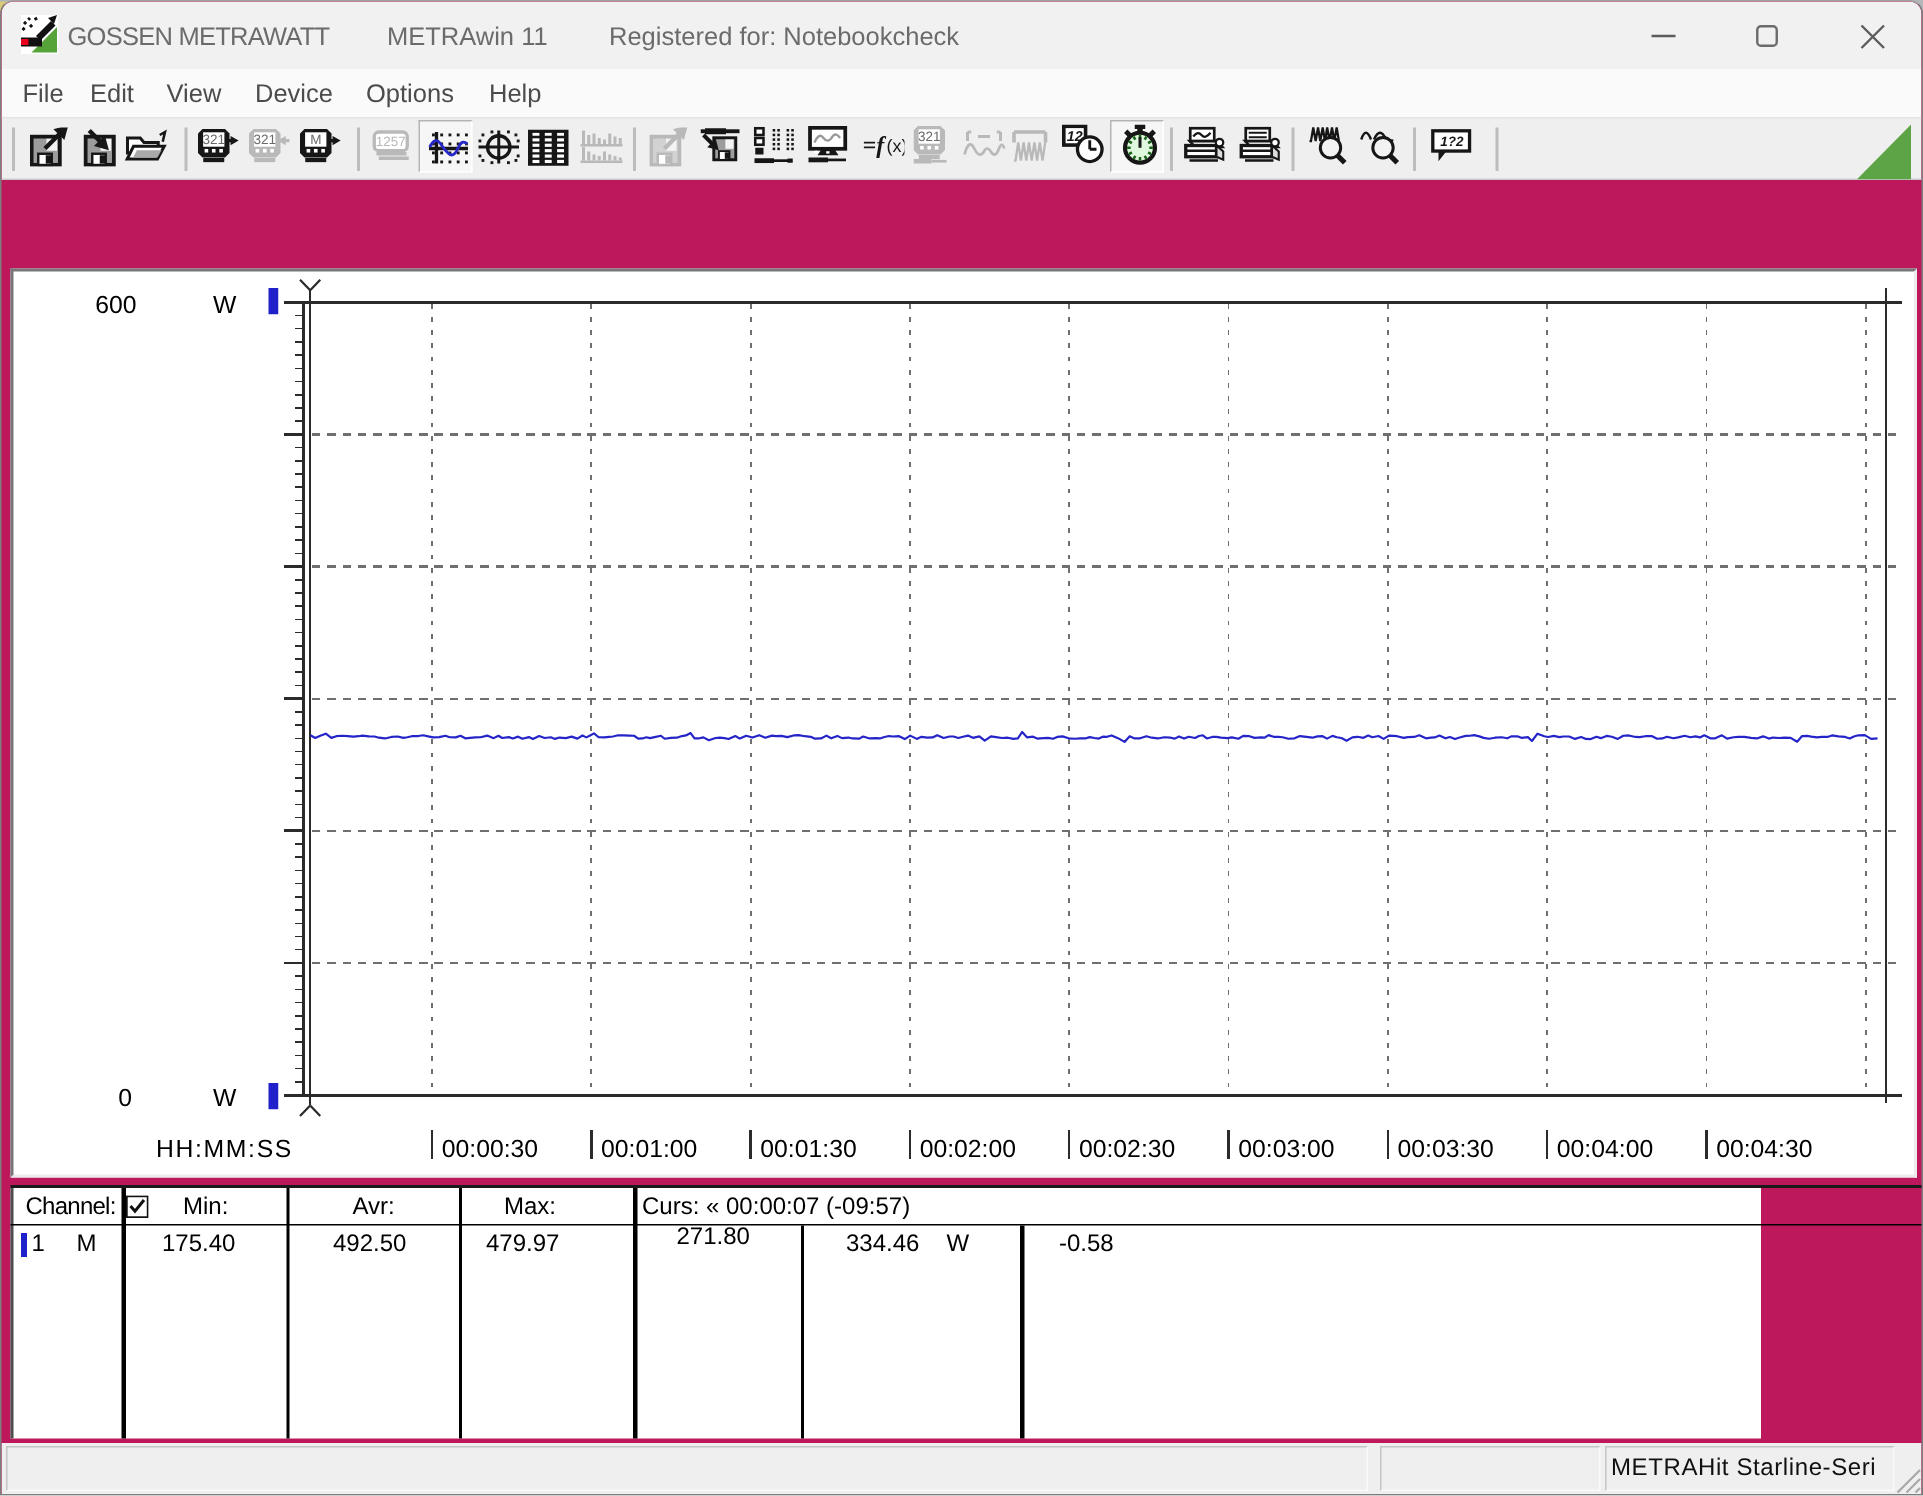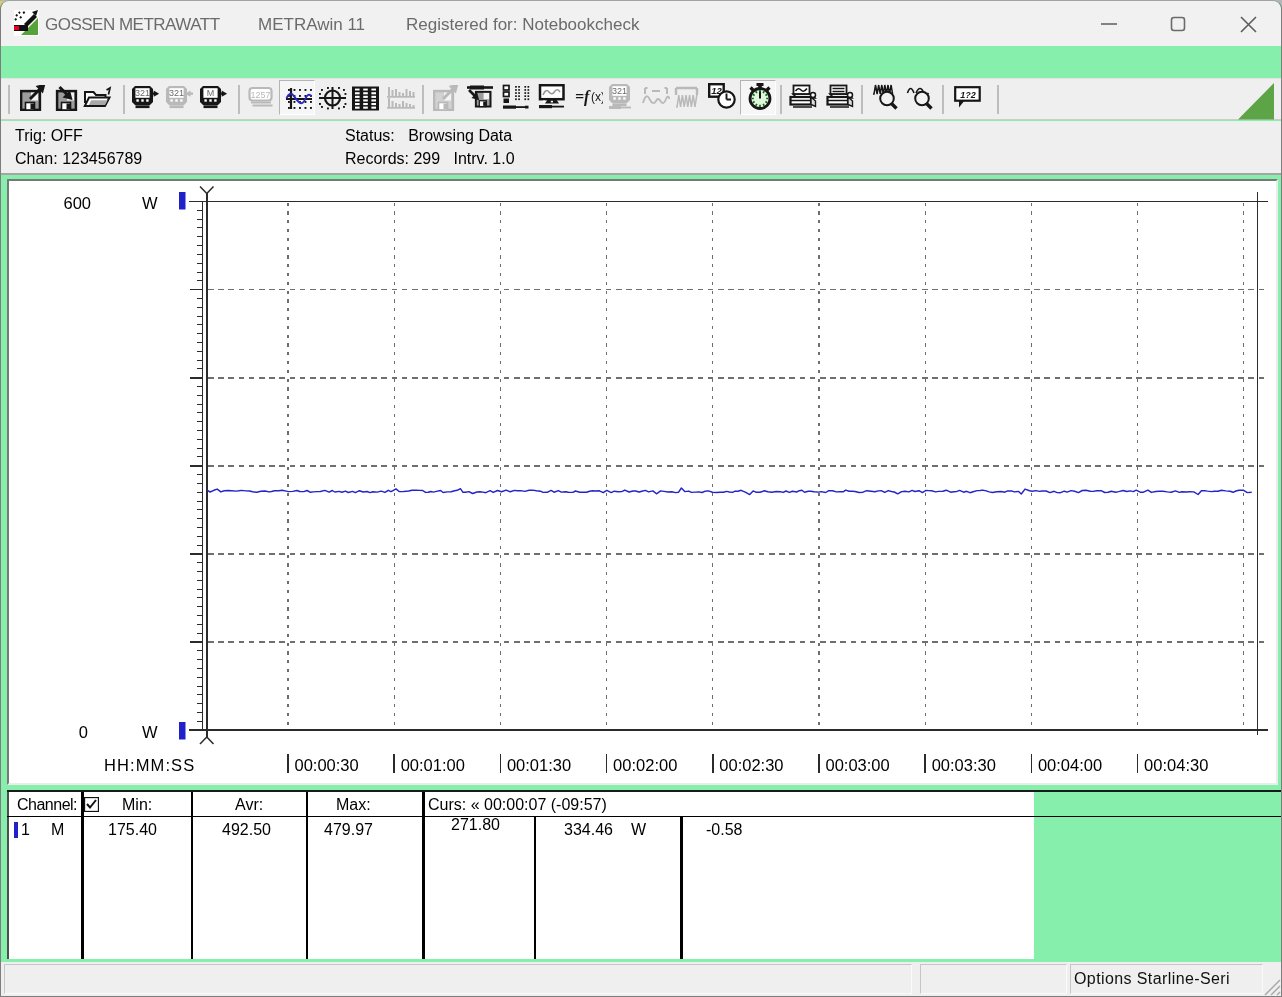--- a/index.html
+++ b/index.html
@@ -1,32 +1,32 @@
 <!DOCTYPE html>
 <html><head>
 <meta charset="utf-8">
 <style>
 *{margin:0;padding:0;box-sizing:border-box}
 html,body{width:1282px;height:997px;overflow:hidden}
 body{background:#b2b6b8;position:relative;font-family:"Liberation Sans",sans-serif;-webkit-font-smoothing:antialiased}
-#win{position:absolute;left:0;top:0;width:1282px;height:997px;border:1px solid #7d7d7d;border-top-color:#a2a2a2;border-radius:9px 9px 0 0;background:#86efac;overflow:hidden}
+#win{position:absolute;left:0;top:0;width:1282px;height:997px;border:1px solid #7d7d7d;border-top-color:#a2a2a2;border-radius:9px 9px 0 0;background:#be185d;overflow:hidden}
 .abs{position:absolute}
 #titlebar{position:absolute;left:0;top:0;width:100%;height:45px;background:#f2f1f1;border-radius:8px 8px 0 0}
 #titlebar .t{position:absolute;top:14px;font-size:17px;color:#6b6b6b;white-space:pre}
 #menubar{position:absolute;left:0;top:45px;width:100%;height:32px;background:#fafafa}
 #menubar span{position:absolute;top:7px;font-size:17px;color:#4c4c4c}
 #toolbar{position:absolute;left:0;top:77px;width:100%;height:42px;background:#f0efef;border-top:1px solid #e3e3e3;border-bottom:1px solid #cccccc}
 .sep{position:absolute;top:6px;width:2px;height:29px;background:#bdbdbd}
 .ico{position:absolute;top:7px}
 .pressed{position:absolute;top:1px;height:35px;width:36px;background:#f7f6f6;border:1px solid #b4b4b4;border-right-color:#fff;border-bottom-color:#fff}
 #strip{position:absolute;left:0;top:120px;width:100%;height:54px;background:#f0efef;border-bottom:2px solid #a5a5a5}
 #strip div{position:absolute;font-size:16px;color:#000;white-space:pre}
 #chartpanel{position:absolute;left:6px;top:178px;width:1271px;height:606px;background:#fff;border:2px solid #787878;border-right-color:#ececec;border-bottom-color:#ececec}
 #tabletop{position:absolute;left:6px;top:789px;width:1275px;height:2px;background:#1a1a1a}
-#tablearea{position:absolute;left:6px;top:791px;width:1027px;height:167px;background:#fff;font-size:16px;color:#000}
+#tablearea{position:absolute;left:6px;top:791px;width:1167px;height:167px;background:#fff;font-size:16px;color:#000}
 #tablearea .v{position:absolute;top:0;height:167px;background:#000}
 #tablearea .txt{position:absolute;white-space:pre}
 #statusbar{position:absolute;left:0;top:961px;width:100%;height:35px;background:#f0efef}
 #chartsvg line{shape-rendering:crispEdges}
 .sbox{position:absolute;top:2px;height:30px;border:1px solid #c6c6c6;border-bottom-color:#fafafa;border-right-color:#fafafa}
 </style>
 </head>
 <body>
 <div id="behind">
     <div class="abs" style="left:0;top:1px;width:6px;height:11px;background:#d8ca76"></div>
@@ -48,20 +48,28 @@
     </svg>
     <div class="t" style="left:44px;letter-spacing:-0.5px">GOSSEN METRAWATT</div>
     <div class="t" style="left:257px">METRAwin 11</div>
     <div class="t" style="left:405px">Registered for: Notebookcheck</div>
     <svg class="abs" style="left:1096px;top:12px" width="164" height="22" viewBox="0 0 164 22">
       <line x1="4" y1="11" x2="20" y2="11" stroke="#5c5c5c" stroke-width="1.6"></line>
       <rect x="74.5" y="4.5" width="13" height="13" rx="2.5" fill="none" stroke="#6b6b6b" stroke-width="1.6"></rect>
       <path d="M144 4 L159 19 M159 4 L144 19" stroke="#5c5c5c" stroke-width="1.6"></path>
     </svg>
   </div>
+  <div id="menubar">
+    <span style="left:14px">File</span>
+    <span style="left:59px">Edit</span>
+    <span style="left:110px">View</span>
+    <span style="left:169px">Device</span>
+    <span style="left:243px">Options</span>
+    <span style="left:325px">Help</span>
+  </div>
   <div id="toolbar">
     <div class="sep" style="left:6.5px"></div>
     <div class="sep" style="left:121.7px"></div>
     <div class="sep" style="left:236.8px"></div>
     <div class="sep" style="left:420.6px"></div>
     <div class="sep" style="left:778.5px"></div>
     <div class="sep" style="left:860px"></div>
     <div class="sep" style="left:941px"></div>
     <div class="sep" style="left:996px"></div>
     <svg class="ico" style="left:19px;top:6px" width="27" height="26" viewBox="0 0 27 26">
@@ -358,26 +366,20 @@
         <line x1="20.5" y1="20.5" x2="25.5" y2="25.5" stroke="#161616" stroke-width="3.4"></line>
       </svg>
     <svg class="ico" style="left:953px;top:7px" width="28" height="24" viewBox="0 0 28 24">
         <rect x="1.2" y="1.2" width="24.5" height="13.5" fill="#fff" stroke="#161616" stroke-width="2.2"></rect>
         <polygon points="5,14.5 10.5,14.5 5,21.5" fill="#161616"></polygon>
         <text x="14" y="11.5" font-size="9" font-weight="bold" font-style="italic" text-anchor="middle" fill="#161616" font-family="Liberation Sans">1?2</text>
       </svg>
     <svg class="abs" style="left:1237px;top:3px" width="36" height="38" viewBox="0 0 36 38">
         <polygon points="0,37.5 36,1 36,37.5" fill="#5ca445"></polygon>
       </svg>
-  </div>
-  <div id="strip">
-    <div style="left:14px;top:6px">Trig: OFF</div>
-    <div style="left:14px;top:29px">Chan: 123456789</div>
-    <div style="left:344px;top:6px">Status:   Browsing Data</div>
-    <div style="left:344px;top:29px">Records: 299   Intrv. 1.0</div>
   </div>
   <div id="chartpanel"></div>
   <svg id="chartsvg" class="abs" style="left:8px;top:182px" width="1267" height="600" viewBox="0 0 1267 600">
     <line x1="199" y1="106.6" x2="1259" y2="106.6" stroke="#6f6f6f" stroke-width="1.6" stroke-dasharray="5.6 4.6"></line>
     <line x1="199" y1="194.7" x2="1259" y2="194.7" stroke="#6f6f6f" stroke-width="1.6" stroke-dasharray="5.6 4.6"></line>
     <line x1="199" y1="282.8" x2="1259" y2="282.8" stroke="#6f6f6f" stroke-width="1.6" stroke-dasharray="5.6 4.6"></line>
     <line x1="199" y1="370.8" x2="1259" y2="370.8" stroke="#6f6f6f" stroke-width="1.6" stroke-dasharray="5.6 4.6"></line>
     <line x1="199" y1="458.9" x2="1259" y2="458.9" stroke="#6f6f6f" stroke-width="1.6" stroke-dasharray="5.6 4.6"></line>
     <line x1="279.0" y1="19.5" x2="279.0" y2="547.0" stroke="#6f6f6f" stroke-width="1.2" stroke-dasharray="3.2 5.6"></line>
     <line x1="385.2" y1="19.5" x2="385.2" y2="547.0" stroke="#6f6f6f" stroke-width="1.2" stroke-dasharray="3.2 5.6"></line>
@@ -509,18 +511,18 @@
     <div class="txt" style="left:317px;top:29px">479.97</div>
     <div class="txt" style="left:444px;top:24px">271.80</div>
     <div class="txt" style="left:557px;top:29px">334.46</div>
     <div class="txt" style="left:624px;top:29px">W</div>
     <div class="txt" style="left:699px;top:29px">-0.58</div>
   </div>
   <div id="statusbar">
     <div class="sbox" style="left:3px;width:908px"></div>
     <div class="sbox" style="left:919px;width:147px"></div>
     <div class="sbox" style="left:1069px;width:193px"></div>
-    <div class="abs" style="left:1073px;top:8px;font-size:16px;color:#111;letter-spacing:0.4px">Options Starline-Seri</div>
+    <div class="abs" style="left:1073px;top:8px;font-size:16px;color:#111;letter-spacing:0.4px">METRAHit Starline-Seri</div>
     <svg class="abs" style="left:1263px;top:17px" width="17" height="17" viewBox="0 0 17 17">
       <path d="M16 1 L1 16 M16 7 L7 16 M16 13 L13 16" stroke="#a9a9a9" stroke-width="1.5"></path>
     </svg>
   </div>
 </div>
 
 </body></html>

